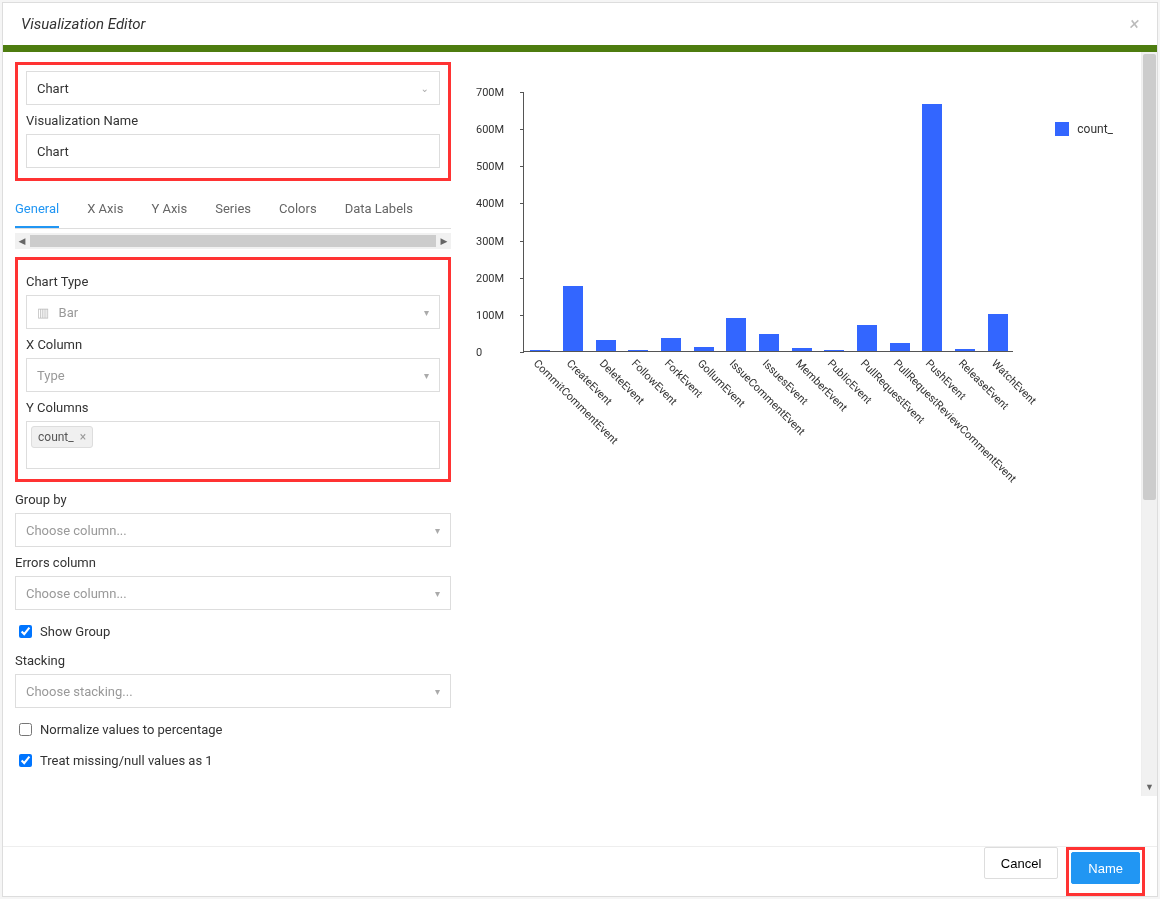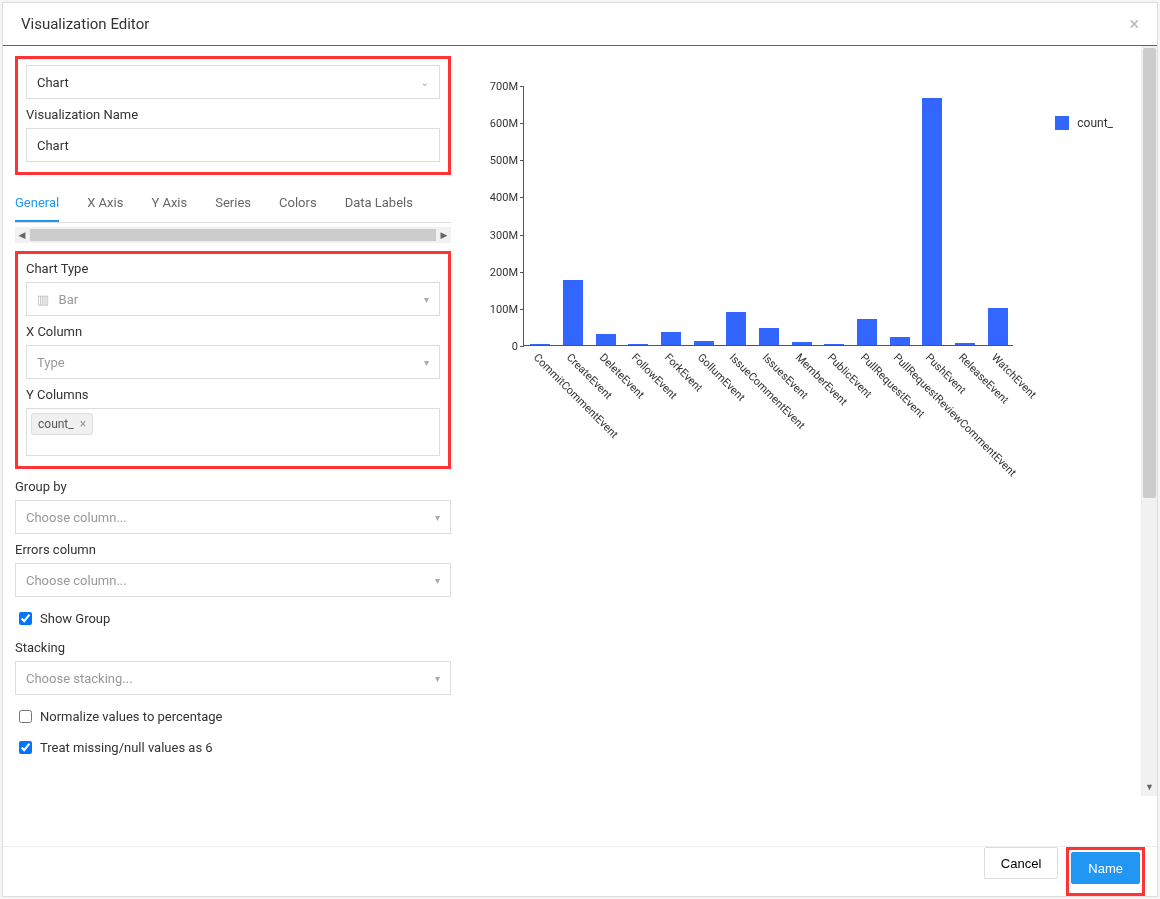--- a/index.html
+++ b/index.html
@@ -18,21 +18,22 @@
     background: #fff;
     border: 1px solid #ddd;
     display: flex;
     flex-direction: column;
   }
   .modal-header {
     display: flex;
     justify-content: space-between;
     align-items: center;
     padding: 12px 18px;
-    border-bottom: 1px solid #4d7c0f;
+    border-bottom: 7px solid #4d7c0f;
+    font-style: italic;
   }
   .modal-title {
     font-size: 15px;
     color: #333;
   }
   .close-x {
     font-size: 18px;
     color: #bbb;
     cursor: pointer;
     line-height: 1;
@@ -220,21 +221,21 @@
     top: 20px;
     width: 490px;
     height: 260px;
     border-left: 1px solid #555;
     border-bottom: 1px solid #555;
   }
   .y-tick {
     position: absolute;
     right: 100%;
     width: 48px;
-    text-align: right;
+    text-align: left;
     font-size: 11px;
     color: #333;
     padding-right: 6px;
     transform: translateY(-50%);
   }
   .y-tick-mark {
     position: absolute;
     left: -4px;
     width: 4px;
     height: 1px;
@@ -302,21 +303,21 @@
         <div class="tab">Colors</div>
         <div class="tab">Data Labels</div>
       </div>
       <div class="hscroll">
         <div class="hscroll-arrow">◀</div>
         <div class="hscroll-track"></div>
         <div class="hscroll-arrow">▶</div>
       </div>
 
       <div class="highlight-box">
-        <div class="field-label" style="margin-top:1px">Chart Type</div>
+        <div class="field-label" style="margin-top:8px">Chart Type</div>
         <div class="select placeholder">
           <span>
             <span class="bar-icon">▥</span>
             <span>Bar</span>
           </span>
           <span class="caret">▾</span>
         </div>
 
         <div class="field-label">X Column</div>
         <div class="select placeholder">
@@ -356,21 +357,21 @@
         <span class="caret">▾</span>
       </div>
 
       <label class="checkbox-row">
         <input type="checkbox" id="cb-normalize" style="">
         <span>Normalize values to percentage</span>
       </label>
 
       <label class="checkbox-row" style="margin-top:4px">
         <input type="checkbox" id="cb-missing" checked="" style="">
-        <span>Treat missing/null values as 6</span>
+        <span>Treat missing/null values as 1</span>
       </label>
 
     </div>
 
     <div class="right-panel">
       <div class="chart-area">
         <div class="chart-plot" id="chart-plot">
           <div class="legend">
             <div class="legend-swatch"></div>
             <span>count_</span>

